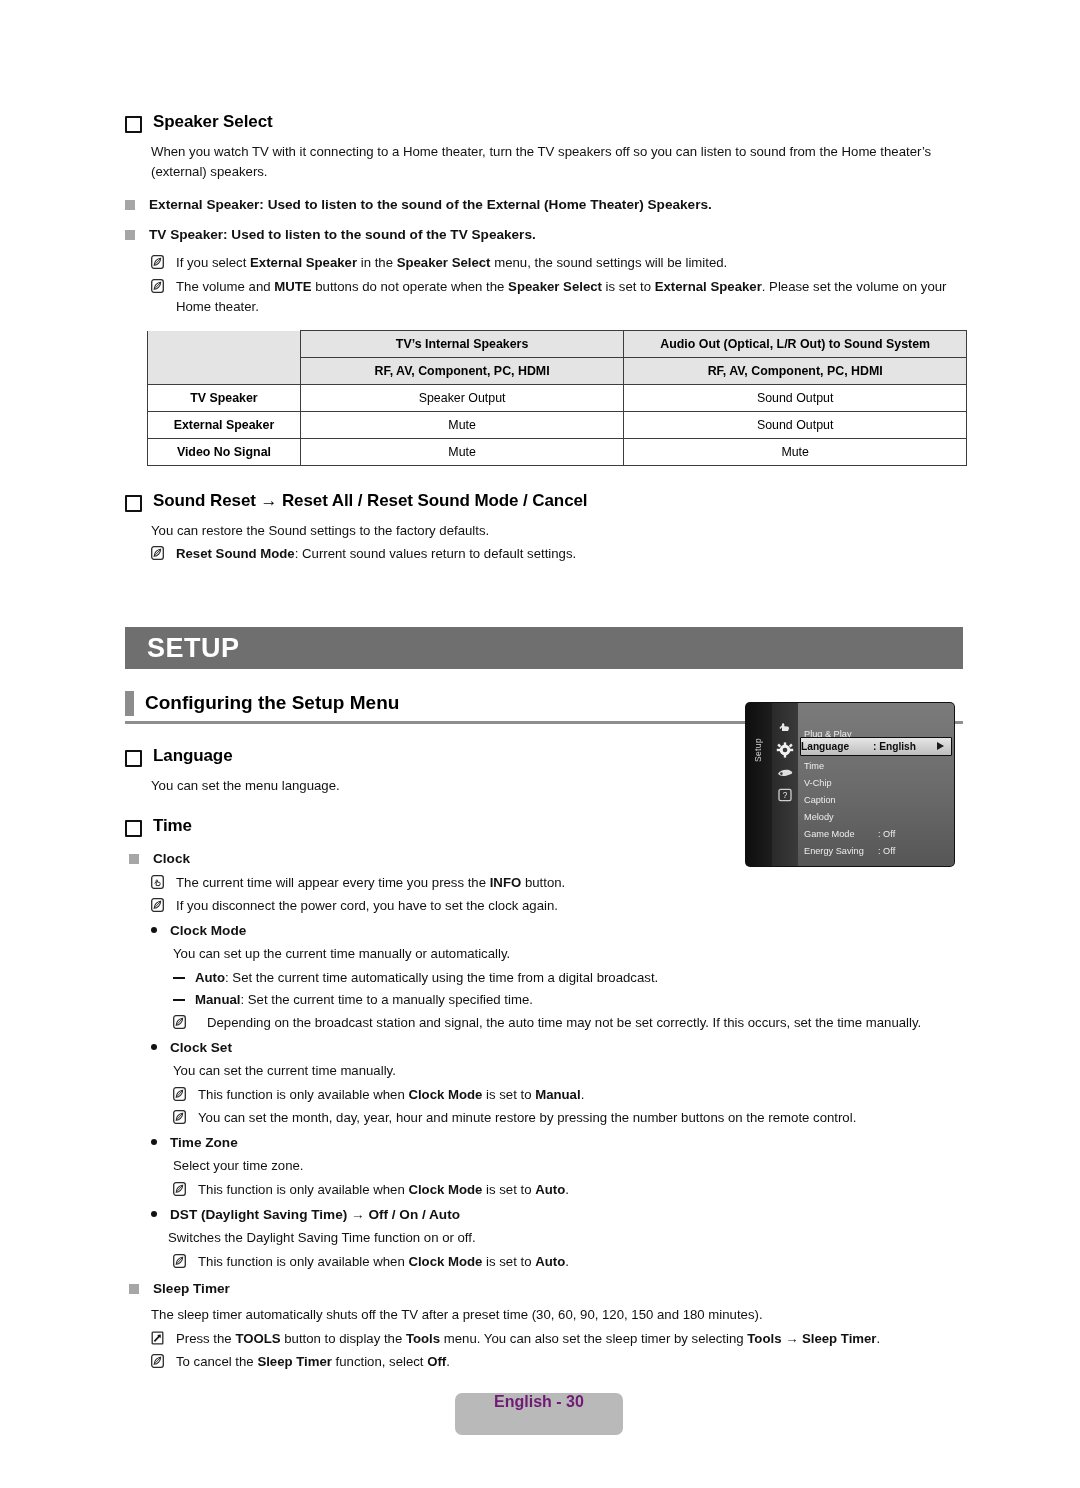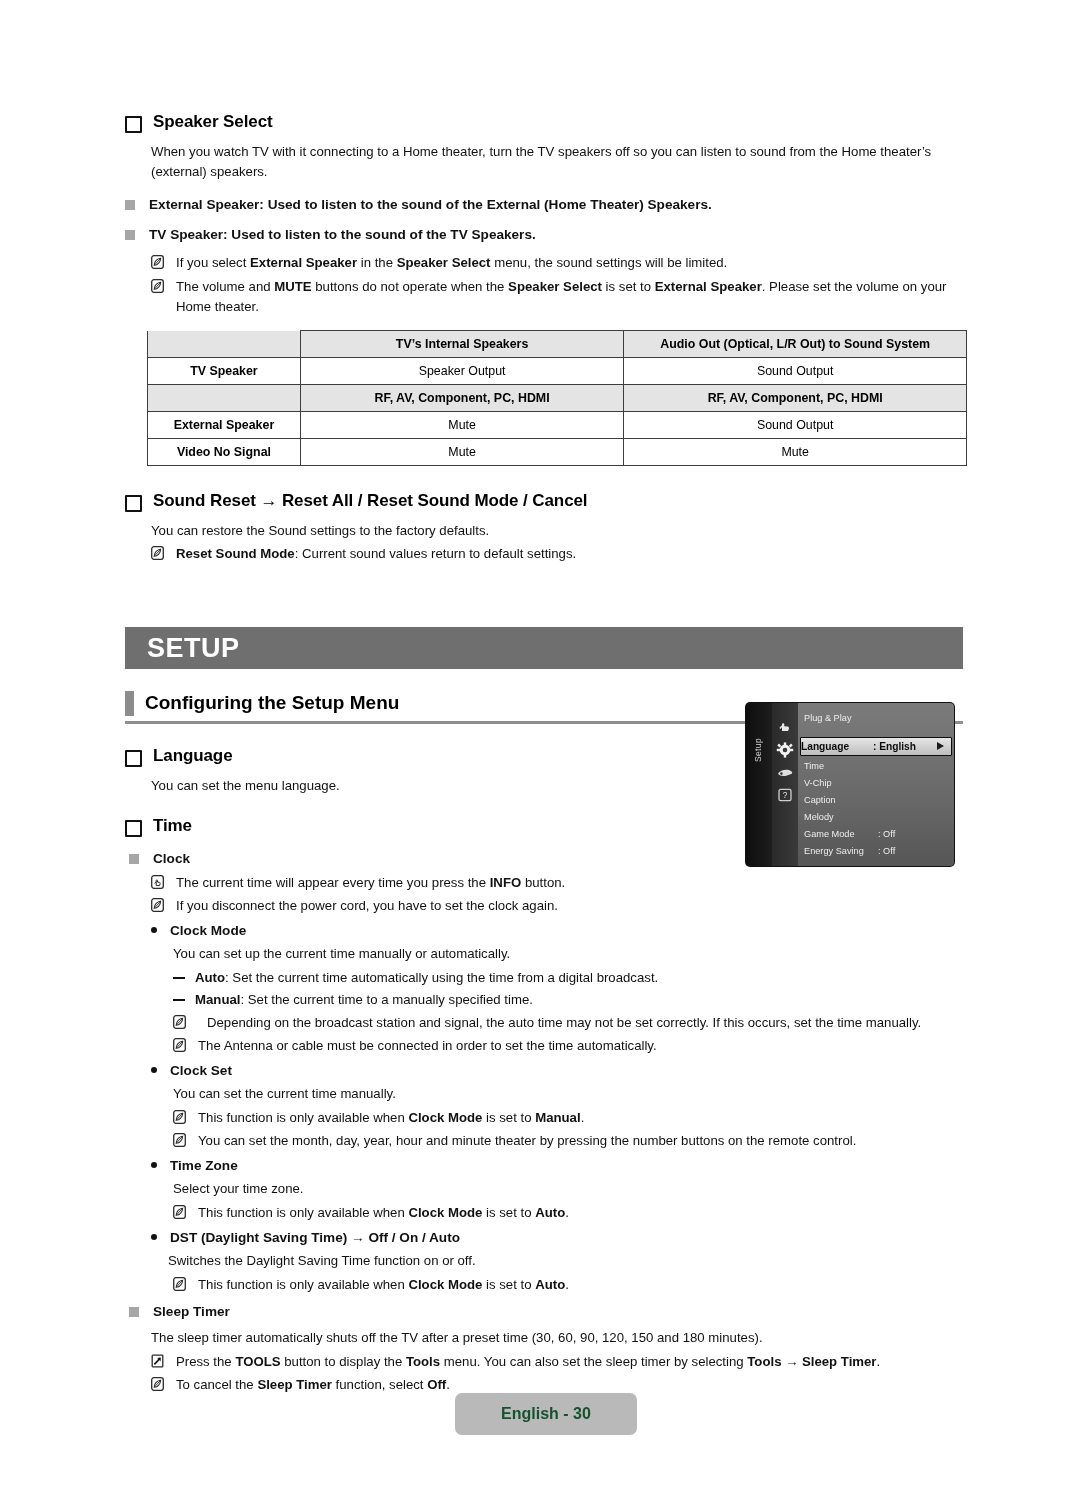--- a/index.html
+++ b/index.html
@@ -107,24 +107,24 @@
   }
   .tv-item.hl .val{left:72px;font-weight:bold;}
   .tv-arrow{
     position:absolute;right:7px;top:4px;width:0;height:0;
     border-left:7px solid #1a1a1a;border-top:4.5px solid transparent;
     border-bottom:4.5px solid transparent;
   }
 
   
   .footer{
-    position:absolute;left:455px;top:1393px;width:182px;height:42px;
+    position:absolute;left:455px;top:1393px;width:168px;height:42px;
     background:#b9b9b9;border-radius:7px;
-    font-size:16px;font-weight:bold;color:#14532d;
-    display:flex;align-items:center;justify-content:center;
+    font-size:16px;font-weight:bold;color:#701a75;
+    display:flex;justify-content:center;
   }
 </style>
 </head>
 <body>
 
 <div class="page">
 <div class="content">
 
   <div style="height:112px"></div>
   <div class="row block">
@@ -167,28 +167,28 @@
   </div>
 
   <table class="tbl" style="margin-top:14px">
     <tbody>
           <tr>
       <td class="blank col1"></td>
       <td class="hdr col2">TV’s Internal Speakers</td>
       <td class="hdr col3">Audio Out (Optical, L/R Out) to Sound System</td>
     </tr>
     <tr>
+      <td class="blank col1"></td>
+      <td class="hdr col2">RF, AV, Component, PC, HDMI</td>
+      <td class="hdr col3">RF, AV, Component, PC, HDMI</td>
+    </tr>
+    <tr>
       <td class="lbl">TV Speaker</td>
       <td>Speaker Output</td>
       <td>Sound Output</td>
-    </tr>
-    <tr>
-      <td class="blank col1"></td>
-      <td class="hdr col2">RF, AV, Component, PC, HDMI</td>
-      <td class="hdr col3">RF, AV, Component, PC, HDMI</td>
     </tr>
     <tr>
       <td class="lbl">External Speaker</td>
       <td>Mute</td>
       <td>Sound Output</td>
     </tr>
     <tr>
       <td class="lbl-n">Video No Signal</td>
       <td>Mute</td>
       <td>Mute</td>
@@ -272,30 +272,20 @@
   <div class="row" style="margin-top:3px;margin-left:48px">
     <span class="note-ico">
       <svg width="13" height="14" viewBox="0 0 13 14">
             <rect x="0.7" y="0.7" width="11.6" height="12.6" rx="2.2" fill="none" stroke="#2b2b2b" stroke-width="1.3"></rect>
             <path d="M3.2 10.2 C3.2 6.6 6.4 3.4 9.6 3.2 C9.6 7 6.6 10.2 3.2 10.2 Z" fill="none" stroke="#2b2b2b" stroke-width="1.1"></path>
             <path d="M3.2 10.2 L9.0 4.0" stroke="#2b2b2b" stroke-width="0.9"></path>
           </svg>
     </span>
     <div class="p" style="margin-left:21px;width:760px">Depending on the broadcast station and signal, the auto time may not be set correctly. If this occurs, set the time manually.</div>
   </div>
-  <div class="row" style="margin-top:3px;margin-left:48px">
-    <span class="note-ico">
-      <svg width="13" height="14" viewBox="0 0 13 14">
-            <rect x="0.7" y="0.7" width="11.6" height="12.6" rx="2.2" fill="none" stroke="#2b2b2b" stroke-width="1.3"></rect>
-            <path d="M3.2 10.2 C3.2 6.6 6.4 3.4 9.6 3.2 C9.6 7 6.6 10.2 3.2 10.2 Z" fill="none" stroke="#2b2b2b" stroke-width="1.1"></path>
-            <path d="M3.2 10.2 L9.0 4.0" stroke="#2b2b2b" stroke-width="0.9"></path>
-          </svg>
-    </span>
-    <div class="p" style="margin-left:12px">The Antenna or cable must be connected in order to set the time automatically.</div>
-  </div>
 
   <div class="row" style="margin-top:5px;margin-left:26px">
     <span class="bullet-dot"></span>
     <div class="p sub-head" style="margin-left:13px">Clock Set</div>
   </div>
   <div class="p" style="margin-left:48px;margin-top:4px">You can set the current time manually.</div>
   <div class="row" style="margin-top:4px;margin-left:48px">
     <span class="note-ico">
       <svg width="13" height="14" viewBox="0 0 13 14">
             <rect x="0.7" y="0.7" width="11.6" height="12.6" rx="2.2" fill="none" stroke="#2b2b2b" stroke-width="1.3"></rect>
@@ -306,21 +296,21 @@
     <div class="p" style="margin-left:12px">This function is only available when <b>Clock Mode</b> is set to <b>Manual</b>.</div>
   </div>
   <div class="row" style="margin-top:3px;margin-left:48px">
     <span class="note-ico">
       <svg width="13" height="14" viewBox="0 0 13 14">
             <rect x="0.7" y="0.7" width="11.6" height="12.6" rx="2.2" fill="none" stroke="#2b2b2b" stroke-width="1.3"></rect>
             <path d="M3.2 10.2 C3.2 6.6 6.4 3.4 9.6 3.2 C9.6 7 6.6 10.2 3.2 10.2 Z" fill="none" stroke="#2b2b2b" stroke-width="1.1"></path>
             <path d="M3.2 10.2 L9.0 4.0" stroke="#2b2b2b" stroke-width="0.9"></path>
           </svg>
     </span>
-    <div class="p" style="margin-left:12px">You can set the month, day, year, hour and minute theater by pressing the number buttons on the remote control.</div>
+    <div class="p" style="margin-left:12px">You can set the month, day, year, hour and minute restore by pressing the number buttons on the remote control.</div>
   </div>
 
   <div class="row" style="margin-top:5px;margin-left:26px">
     <span class="bullet-dot"></span>
     <div class="p sub-head" style="margin-left:13px">Time Zone</div>
   </div>
   <div class="p" style="margin-left:48px;margin-top:4px">Select your time zone.</div>
   <div class="row" style="margin-top:4px;margin-left:48px">
     <span class="note-ico">
       <svg width="13" height="14" viewBox="0 0 13 14">
@@ -408,21 +398,21 @@
           </svg>
     </span>
     <span class="tv-ic" style="top:85px">
       <svg width="16" height="14" viewBox="0 0 16 14">
             <rect x="2" y="1.4" width="12" height="11.2" rx="1.6" fill="none" stroke="#cfcfcf" stroke-width="1.3"></rect>
             <text x="8" y="10.2" font-size="8.2" fill="#e6e6e6" text-anchor="middle" font-family="Liberation Sans, sans-serif">?</text>
           </svg>
     </span>
   </div>
   <div class="tv-body">
-    <div class="tv-item" style="top:8px">
+    <div class="tv-item" style="top:24px">
       <span>Plug &amp; Play</span>
       <span class="val"></span>
     </div>
     <div class="tv-item hl" style="top:34px">
       <span>Language</span>
       <span class="val">: English</span>
       <span class="tv-arrow"></span>
     </div>
     <div class="tv-item" style="top:56px">
       <span>Time</span>

